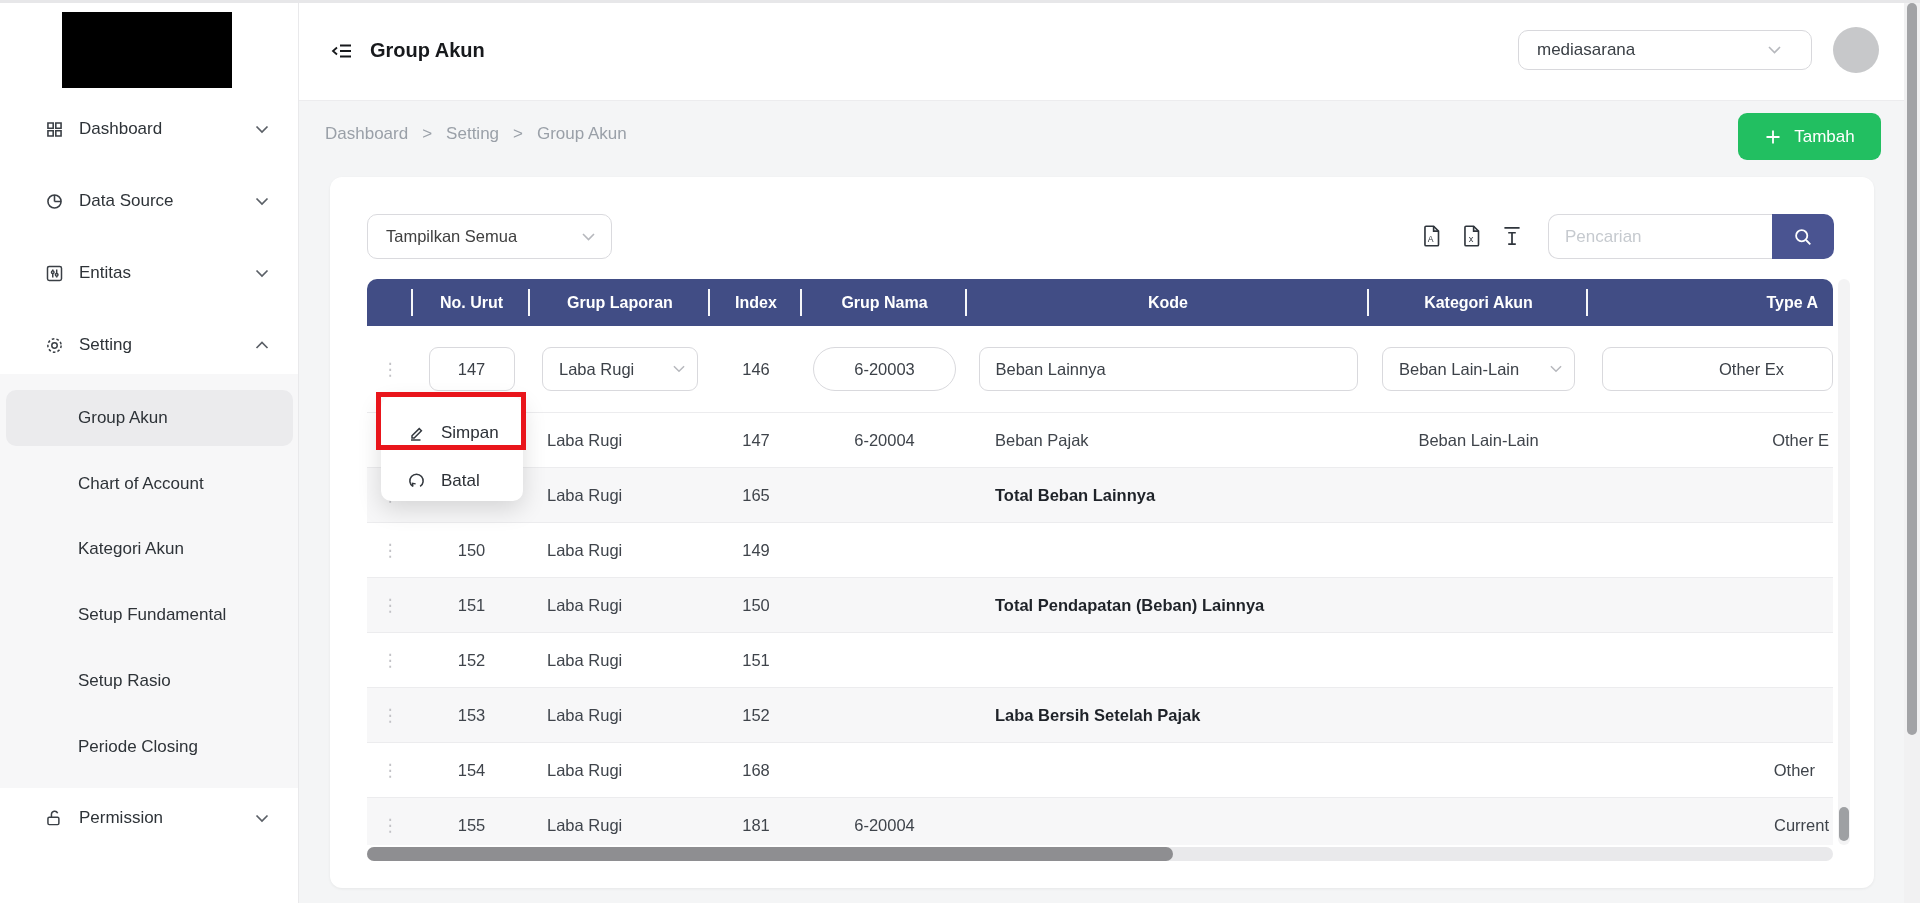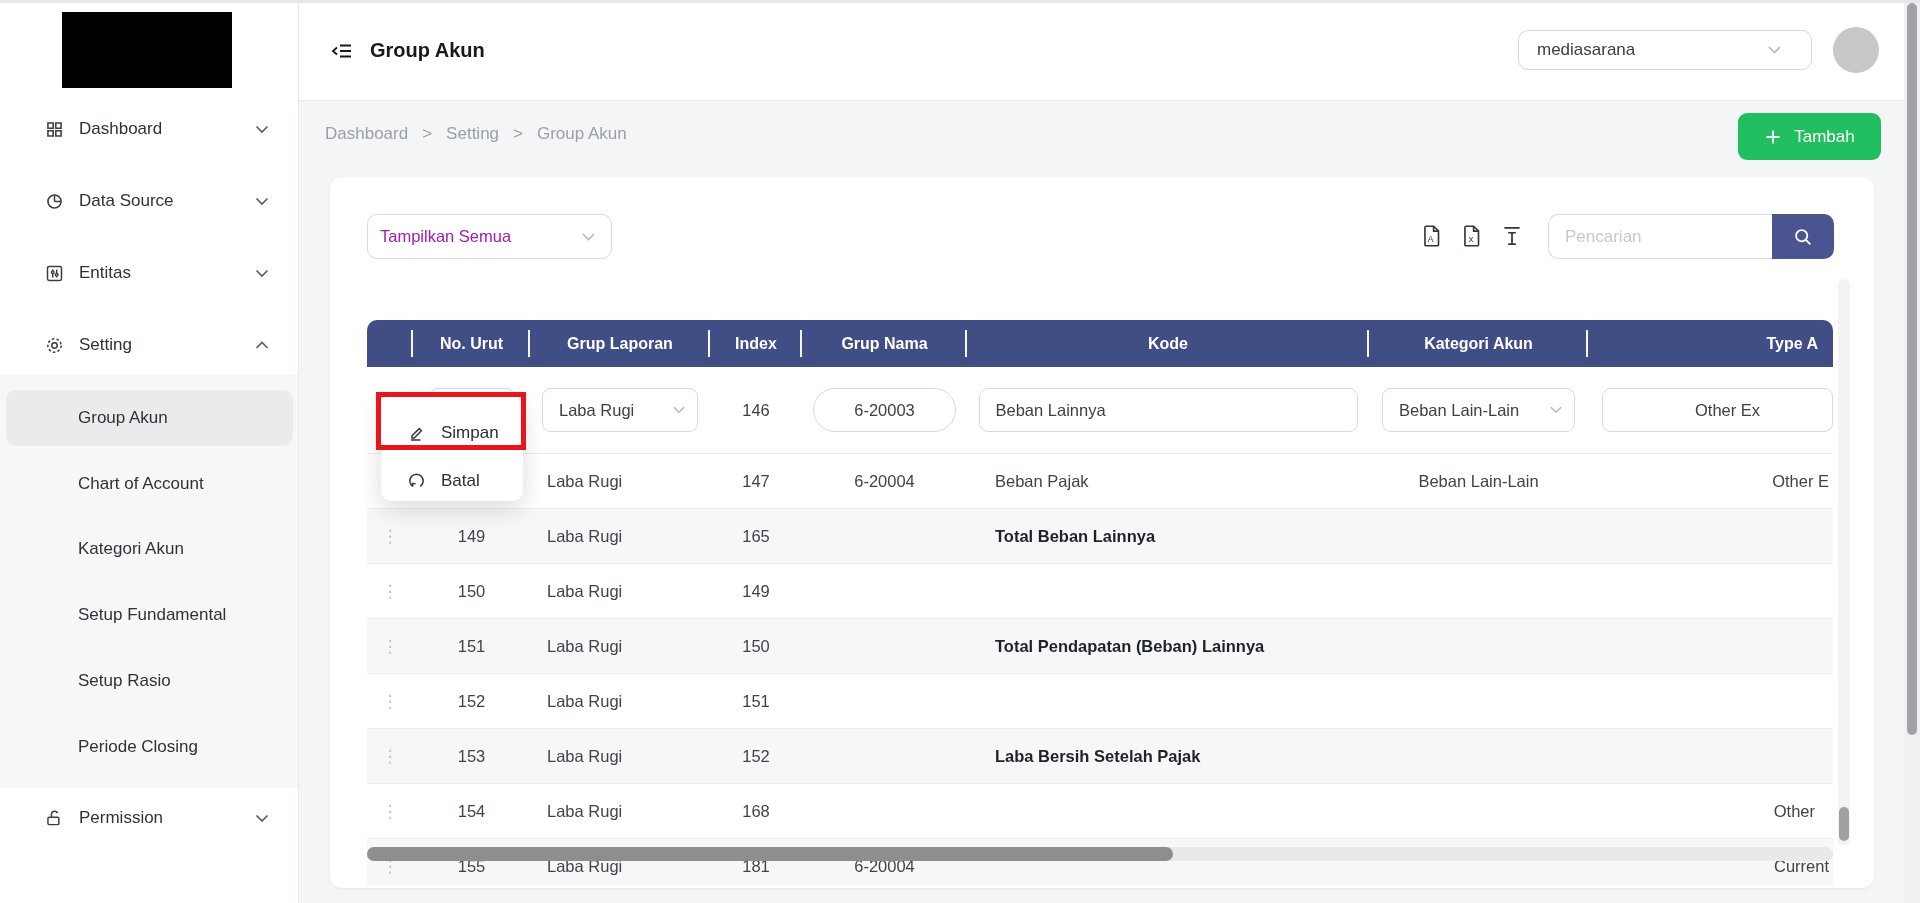--- a/index.html
+++ b/index.html
@@ -41,34 +41,34 @@
   
   #breadcrumb { left:325px; top:124px; display:flex; gap:14px; font-size:17px; color:#9aa0a8; align-items:center; }
   #breadcrumb .crumb { cursor:pointer; }
   #tambah-btn { left:1738px; top:113px; width:143px; height:47px; background:#22bf61; border:none; border-radius:9px;
     color:#fff; font-size:17px; font-family:inherit; display:flex; align-items:center; justify-content:center; gap:12px; cursor:pointer; }
 
   
   #card { left:330px; top:177px; width:1544px; height:711px; background:#fff; border-radius:12px; box-shadow:0 1px 3px rgba(0,0,0,.06); }
 
   #filter-select { left:37px; top:37px; width:245px; height:45px; border:1px solid #dadade; border-radius:10px; background:#fff;
-    display:flex; align-items:center; padding:0 16px 0 12px; font-size:16.5px; color:#a21caf; cursor:pointer; }
+    display:flex; align-items:center; padding:0 16px 0 18px; font-size:16.5px; color:#404040; cursor:pointer; }
   #filter-select .chev { margin-left:auto; }
 
   .tool-ic { top:45px; width:28px; height:28px; color:#2f353c; cursor:pointer; display:flex; align-items:center; justify-content:center; }
   #ic-pdf { left:1088px; } #ic-xls { left:1128px; } #ic-height { left:1168px; }
 
   #search-input { left:1218px; top:37px; width:224px; height:45px; border:1px solid #dadade; border-right:none; border-radius:10px 0 0 10px;
     padding:0 6px 0 16px; font-size:17px; font-family:inherit; color:#383d44; outline:none; }
   #search-input::placeholder { color:#c6cacf; }
   #search-btn { left:1442px; top:37px; width:62px; height:45px; background:#4a5491; border:none; border-radius:0 10px 10px 0;
     display:flex; align-items:center; justify-content:center; cursor:pointer; }
 
   
-  #table-wrap { left:37px; top:102px; width:1466px; height:566px; overflow:hidden;margin-top:41px; }
+  #table-wrap { left:37px; top:102px; width:1466px; height:566px; overflow:hidden; }
   .tgrid { display:grid; grid-template-columns:46px 117px 180px 92px 165px 402px 219px 245px; }
   #thead { height:47px; background:#414d85; border-radius:10px 10px 0 0; color:#fff; }
   #thead .th { position:relative; display:flex; align-items:center; justify-content:center; font-size:16px; font-weight:600; }
   #thead .th.th-type { justify-content:flex-end; padding-right:15px; overflow:hidden; white-space:nowrap;text-align:right; }
   #thead .th:not(:last-child)::after { content:""; position:absolute; right:0; top:10px; bottom:10px; width:2px; background:rgba(255,255,255,.95); }
 
   .trow { height:55px; border-bottom:1px solid #ececee; font-size:16.5px; color:#3f444b; background:#fff; }
   .trow:nth-child(even) { background:#f7f7f8; }
   .td { display:flex; align-items:center; justify-content:center; overflow:visible; white-space:nowrap; }
   .td.left-lap { justify-content:flex-start; padding-left:17px; }
@@ -82,21 +82,21 @@
   #edit-row .td { align-items:center; }
   .fld { height:44px; background:#fff; border:1px solid #d9d9dd; border-radius:9px; display:flex; align-items:center; font-size:16.5px; color:#3c4148; }
   .fld.center { justify-content:center; }
   .fld.sel { padding:0 12px 0 16px; cursor:pointer; }
   .fld.sel .chev { margin-left:auto; padding-left:10px; }
   #f-nourut { width:86px; }
   #f-laporan { width:156px; }
   #f-kode { width:143px;border-radius:22px; }
   #f-nama { width:379px; padding-left:16px; }
   #f-kategori { width:193px; }
-  #f-type { width:440px; margin-left:14px; padding-left:92px; }
+  #f-type { width:440px; margin-left:14px; padding-left:116px; }
 
   
   #hscroll { left:37px; top:670px; width:1466px; height:14px; background:#e9e9eb; border-radius:7px; }
   #hscroll .thumb { position:absolute; left:0; top:0; width:806px; height:14px; background:#8e8e91; border-radius:7px; }
   #vscroll { left:1508px; top:102px; width:12px; height:566px; background:#f3f3f4; border-radius:6px; }
   #vscroll .thumb { position:absolute; left:1px; top:528px; width:10px; height:34px; background:#9ea0a3; border-radius:5px; }
 
   
   #context-menu { left:381px; top:397px; width:142px; height:104px; background:#fff; border-radius:10px;
     box-shadow:0 8px 24px rgba(0,0,0,.14); z-index:40; padding-top:12px; }

